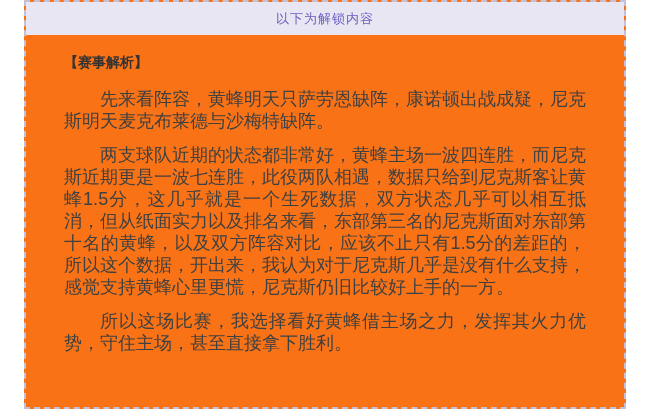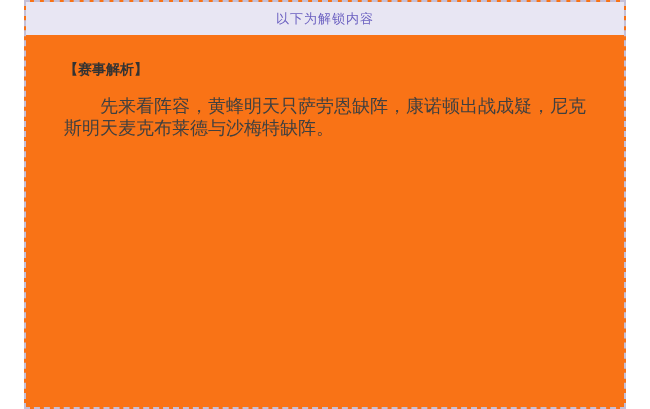--- a/index.html
+++ b/index.html
@@ -23,21 +23,21 @@
     display: flex;
     align-items: center;
     justify-content: center;
   }
   .unlock-bar .bar-title {
     font-size: 13px;
     color: #6a5fc0;
     letter-spacing: 1px;
   }
   .content {
-    padding: 24px 38px 0 38px;
+    padding: 17px 38px 0 38px;
   }
   .section-title {
     font-size: 14px;
     font-weight: bold;
     color: #333333;
     line-height: 20px;
     margin-bottom: 16px;
   }
   .para {
     font-size: 18px;
@@ -56,17 +56,19 @@
   <div class="unlock-bar">
     <span class="bar-title">以下为解锁内容</span>
   </div>
 
   <div class="content">
 
     <div class="section-title">【赛事解析】</div>
 
     <p class="para">先来看阵容，黄蜂明天只萨劳恩缺阵，康诺顿出战成疑，尼克斯明天麦克布莱德与沙梅特缺阵。</p>
 
+    <p class="para">两支球队近期的状态都非常好，黄蜂主场一波四连胜，而尼克斯近期更是一波七连胜，此役两队相遇，数据只给到尼克斯客让黄蜂1.5分，这几乎就是一个生死数据，双方状态几乎可以相互抵消，但从纸面实力以及排名来看，东部第三名的尼克斯面对东部第十名的黄蜂，以及双方阵容对比，应该不止只有1.5分的差距的，所以这个数据，开出来，我认为对于尼克斯几乎是没有什么支持，感觉支持黄蜂心里更慌，尼克斯仍旧比较好上手的一方。</p>
 
 
+    <p class="para">所以这场比赛，我选择看好黄蜂借主场之力，发挥其火力优势，守住主场，甚至直接拿下胜利。</p>
 
   </div>
 </div>
 
 </body></html>

